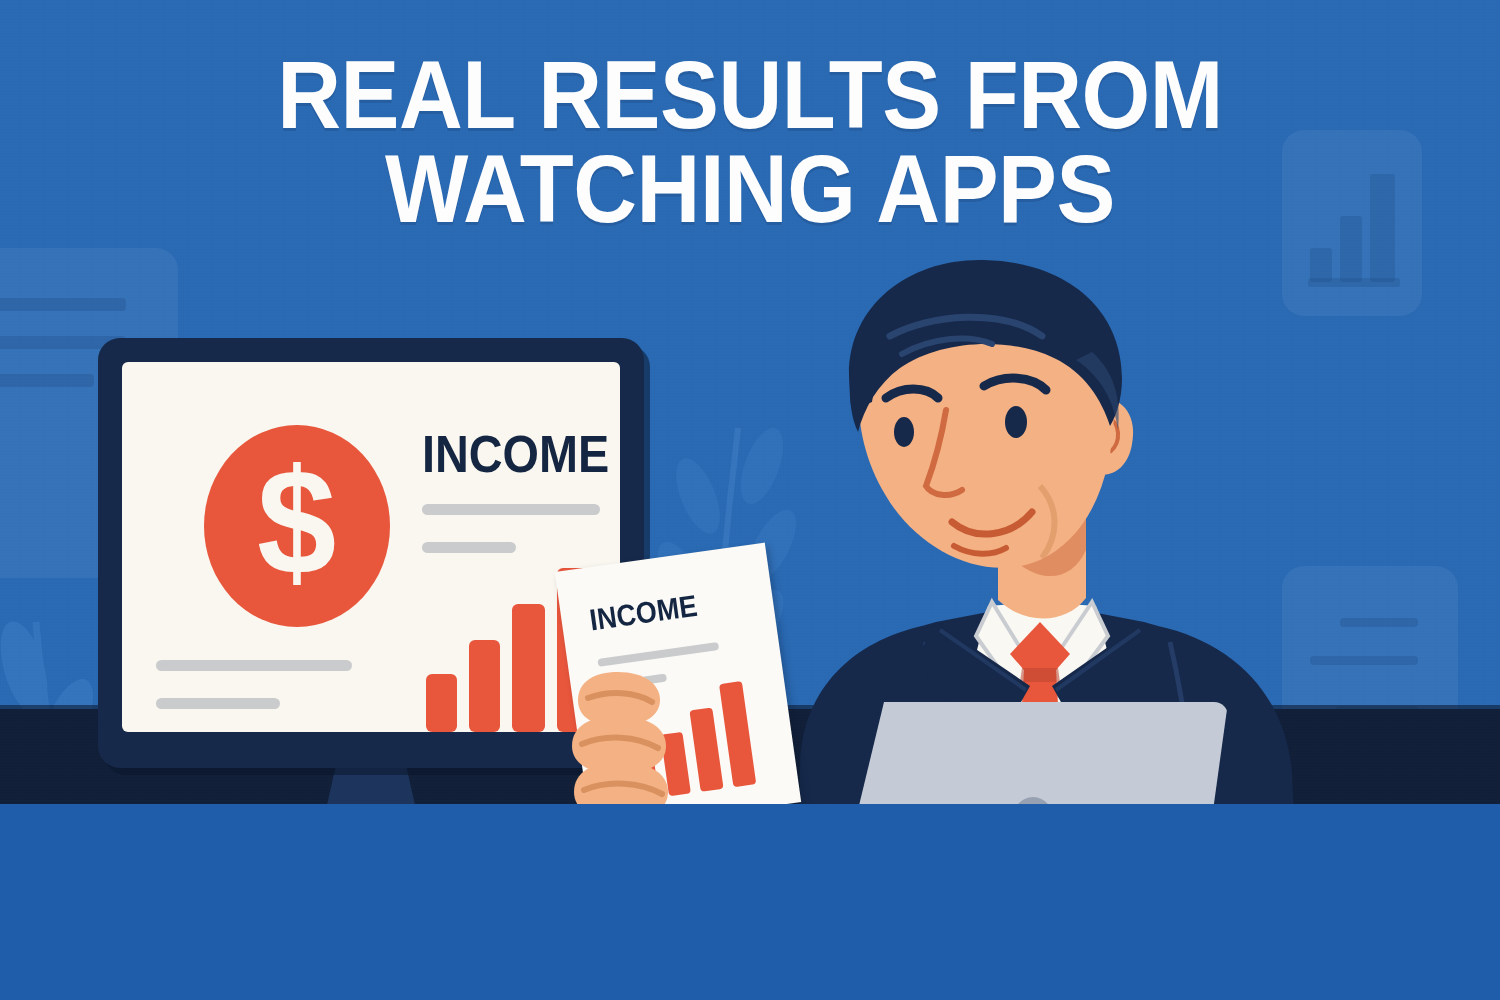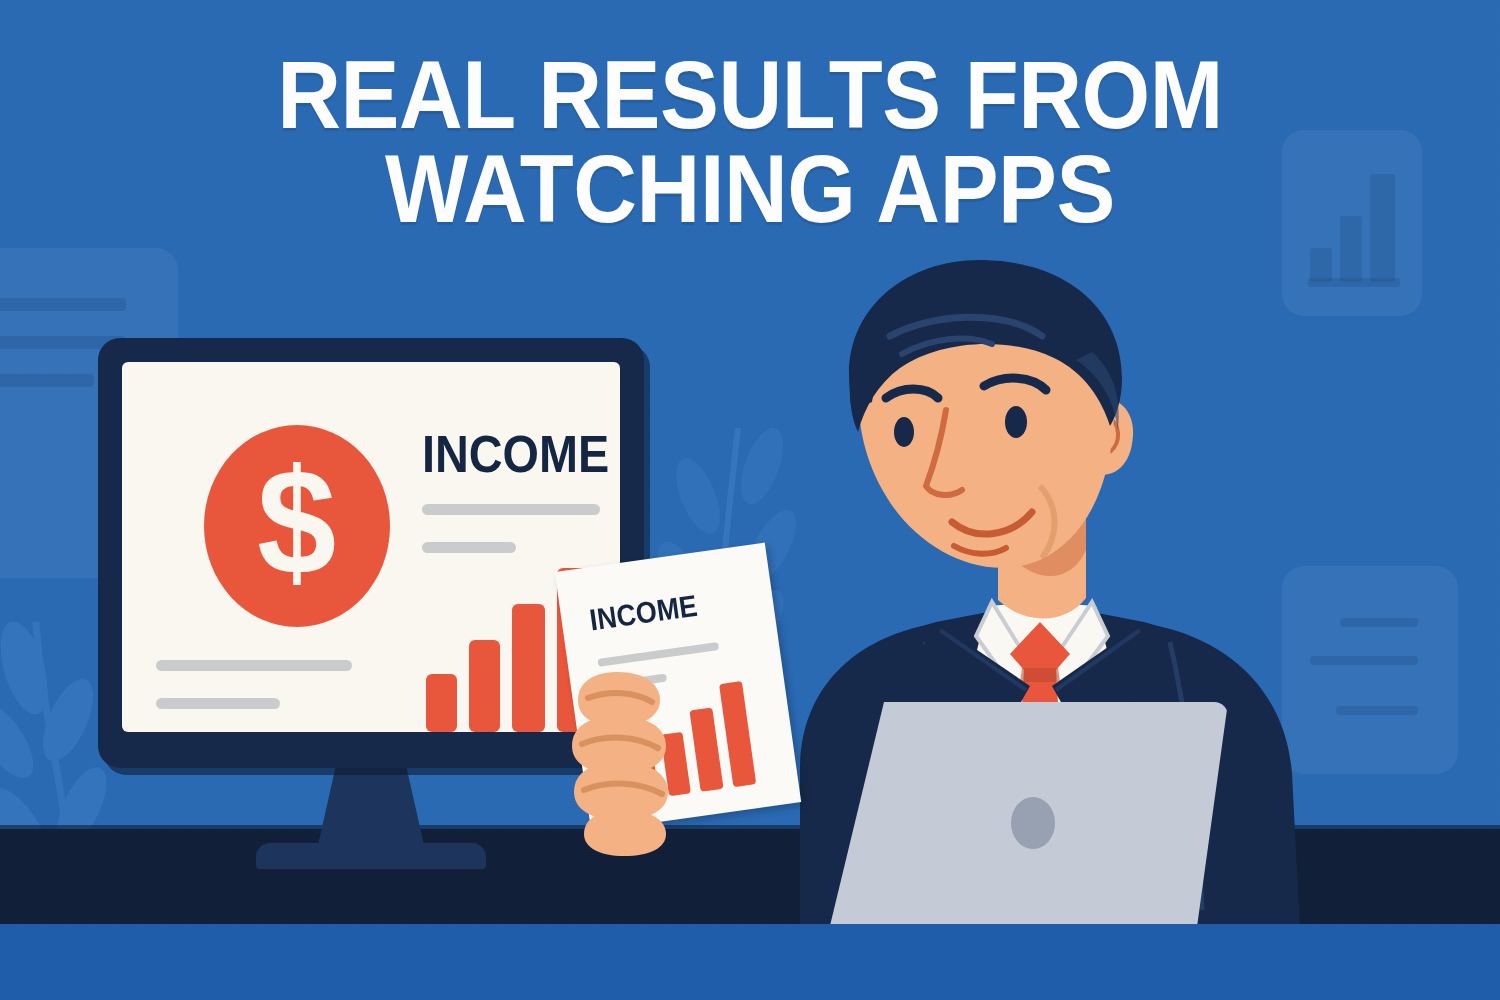--- a/index.html
+++ b/index.html
@@ -1,19 +1,19 @@
 <!DOCTYPE html>
 <html><head>
 <meta charset="utf-8">
 <title>Real Results From Watching Apps</title>
 <style>
   html,body{margin:0;padding:0;background:#1f5caa;}
   *{box-sizing:border-box;}
   .stage{
-    position:relative;width:1500px;height:924px;overflow:hidden;
+    position:relative;width:1500px;height:804px;overflow:hidden;
     background:#2a6ab4;
     font-family:"Liberation Sans", sans-serif;
   }
   
   .bg-base{position:absolute;inset:0;background:#2a6ab4;}
   .bg-noise{position:absolute;inset:0;opacity:.16;
     background-image:
       repeating-linear-gradient(0deg, rgba(255,255,255,.05) 0 1px, rgba(0,0,0,0) 1px 3px),
       repeating-linear-gradient(90deg, rgba(0,0,0,.05) 0 1px, rgba(0,0,0,0) 1px 3px);
     pointer-events:none;}

